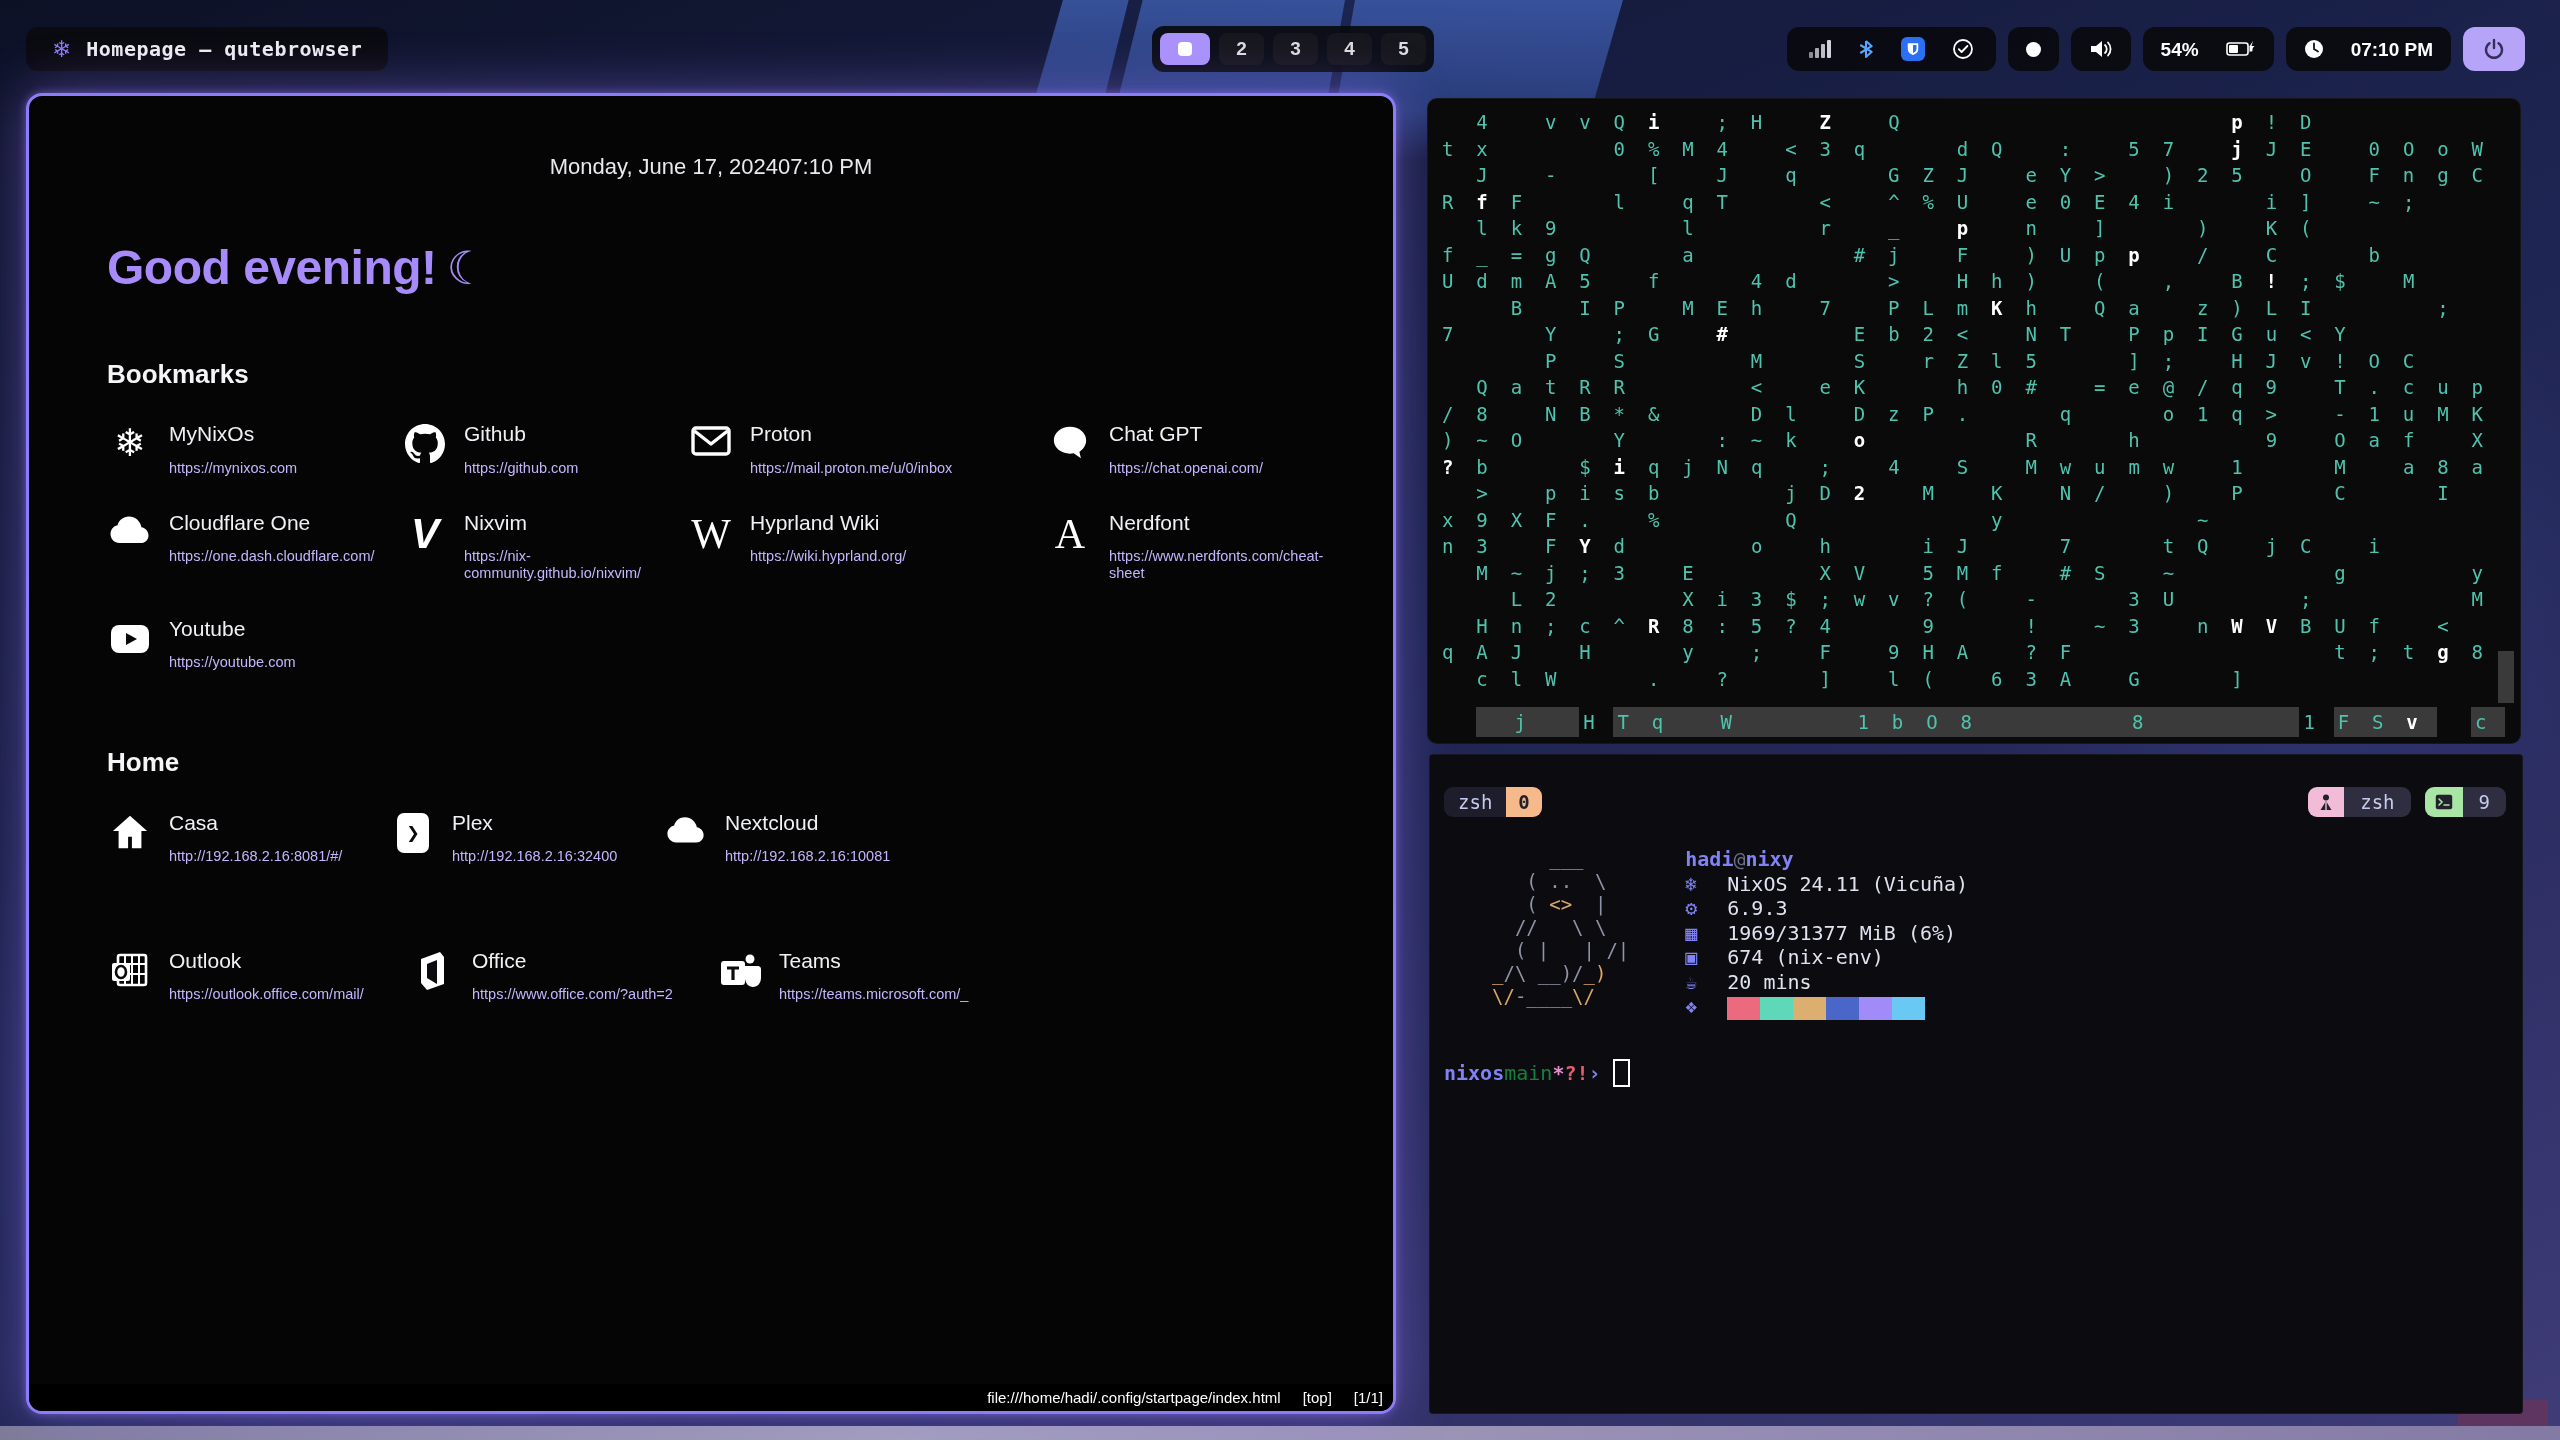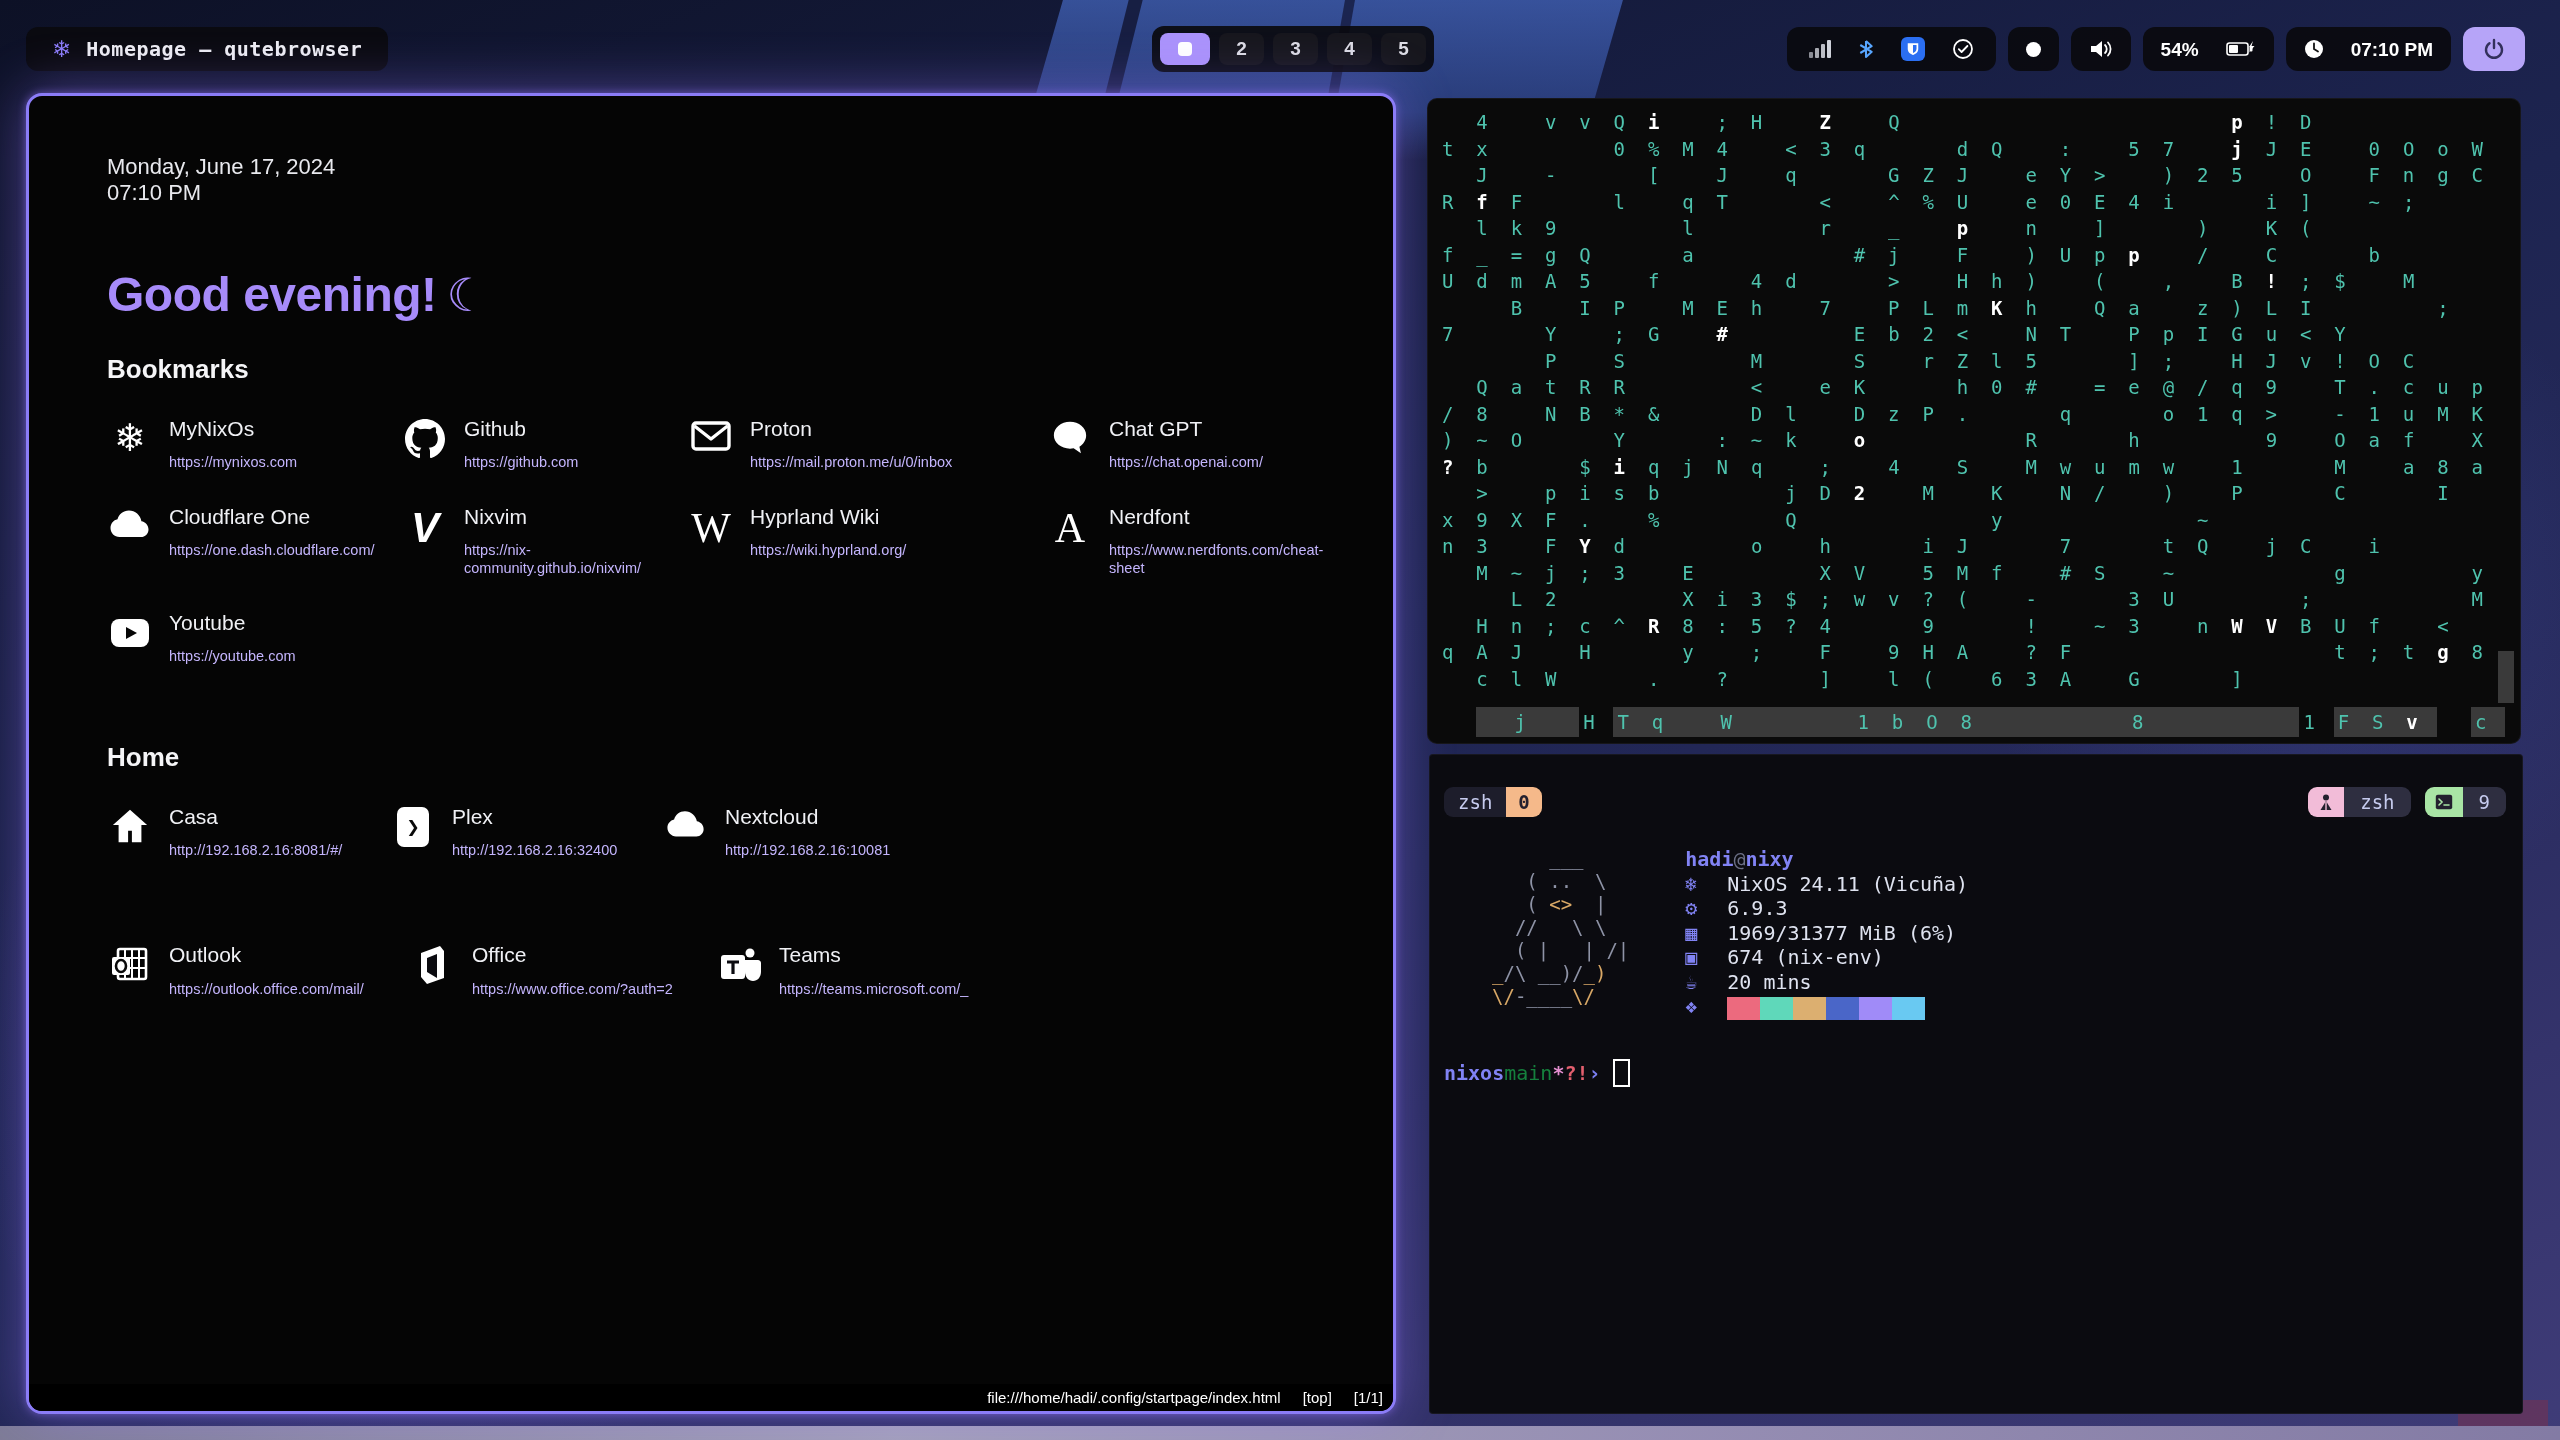--- a/index.html
+++ b/index.html
@@ -47,26 +47,26 @@
   .sig span:nth-child(1){height:6px;opacity:.65} .sig span:nth-child(2){height:10px;opacity:.8}
   .sig span:nth-child(3){height:14px;opacity:.9} .sig span:nth-child(4){height:18px}
   .bw-badge { width:24px; height:24px; border-radius:6px; background:#2b6ff2; display:flex; align-items:center; justify-content:center; }
   .white-dot { width:15px; height:15px; border-radius:50%; background:#fff; }
 
   
   .browser { position:absolute; left:26px; top:93px; width:1370px; height:1321px; background:#050505;
     border:3px solid #8b7cf7; border-radius:16px; overflow:hidden;
     box-shadow:0 0 55px rgba(150,120,255,.45), 0 0 8px rgba(150,120,255,.55); }
   .page { padding:58px 78px 0 78px; }
-  .page-header { display:flex; justify-content:center; color:#e8e9ee; font:500 22px/1.2 "Liberation Sans", sans-serif;flex-direction:column; }
+  .page-header { display:flex; justify-content:center; color:#e8e9ee; font:500 22px/1.2 "Liberation Sans", sans-serif; }
   .greeting { margin-top:62px; color:#a78bfa; font:800 48px/1.1 "Liberation Sans", sans-serif; letter-spacing:-.5px; }
   .greeting .moon { font-weight:400; font-size:46px; margin-left:10px; }
 
   .sec-title { color:#f5f5f7; font:700 26px/1.2 "Liberation Sans", sans-serif; }
-  .sec-bookmarks { margin-top:32px; }
+  .sec-bookmarks { margin-top:64px; }
   .sec-home { margin-top:76px; }
   .sec-work { margin-top:84px; }
   .grid { display:grid; margin-top:32px; row-gap:34px; }
   .grid.g4 { grid-template-columns:295px 286px 359px 1fr; }
   .grid.g3h { grid-template-columns:283px 273px 1fr; }
   .grid.g3w { grid-template-columns:303px 307px 1fr; }
   .bm { display:flex; gap:16px; cursor:pointer; }
   .bm-icon { width:46px; min-width:46px; height:52px; display:flex; align-items:flex-start; justify-content:center;
     padding-top:2px; color:#fff; }
   .bm-name { color:#f0f1f5; font:500 21px/1.15 "Liberation Sans", sans-serif; }

